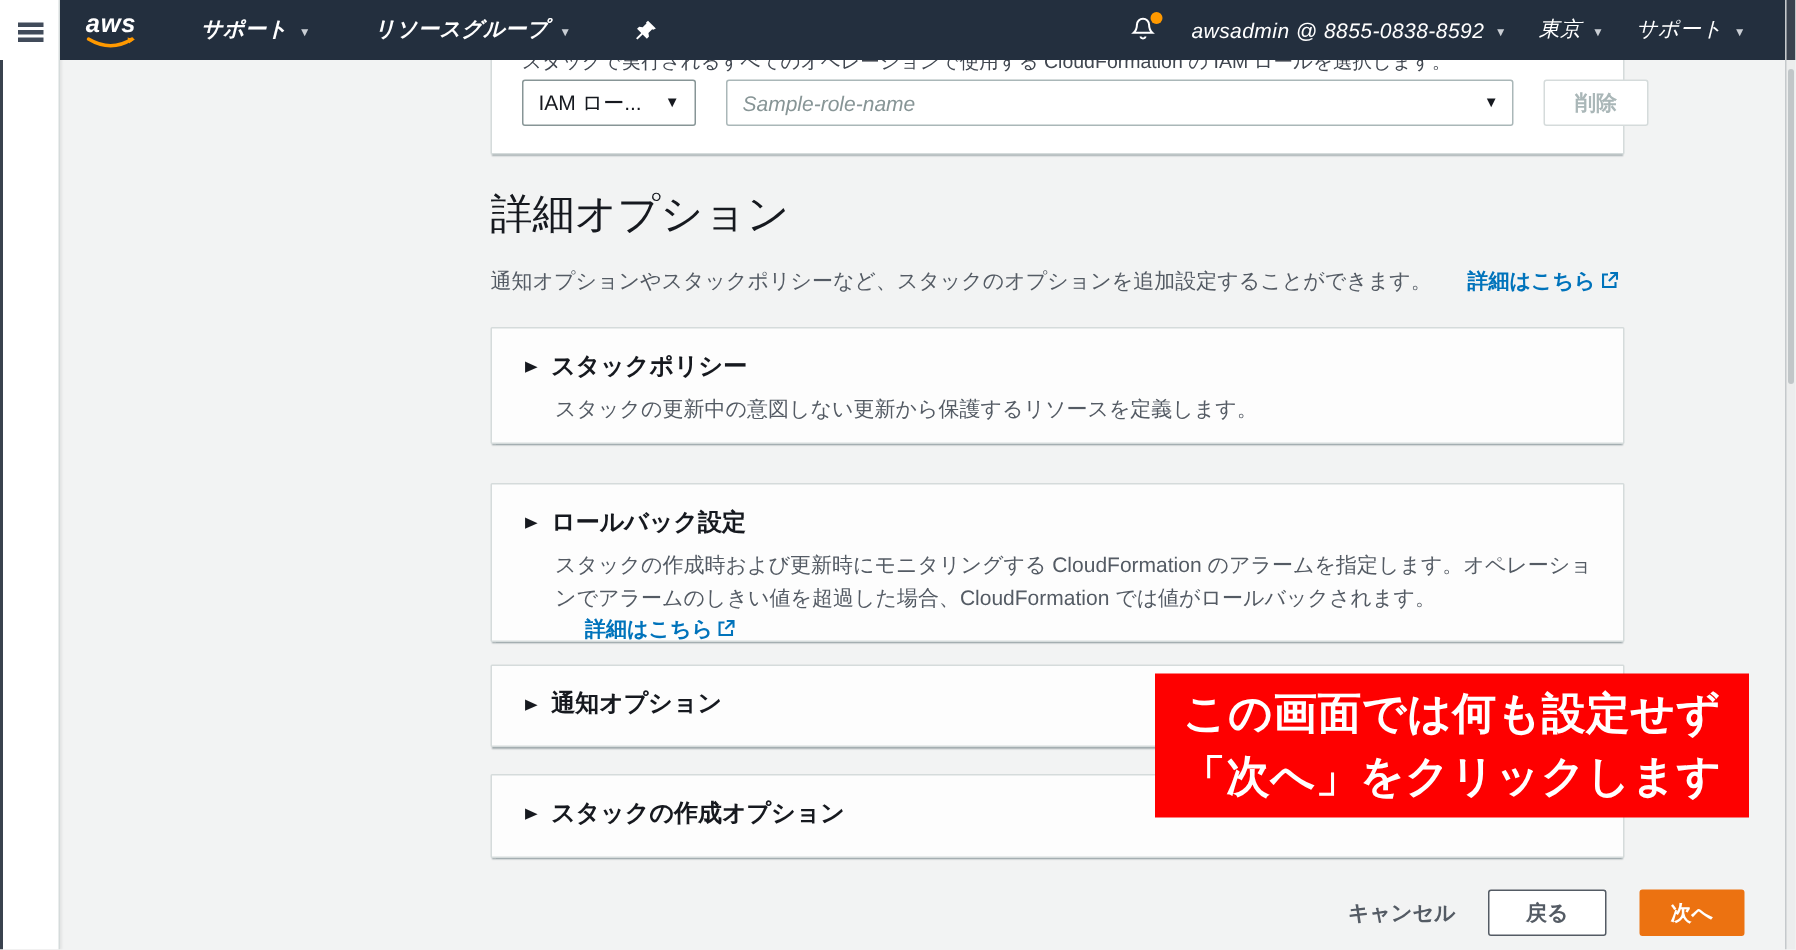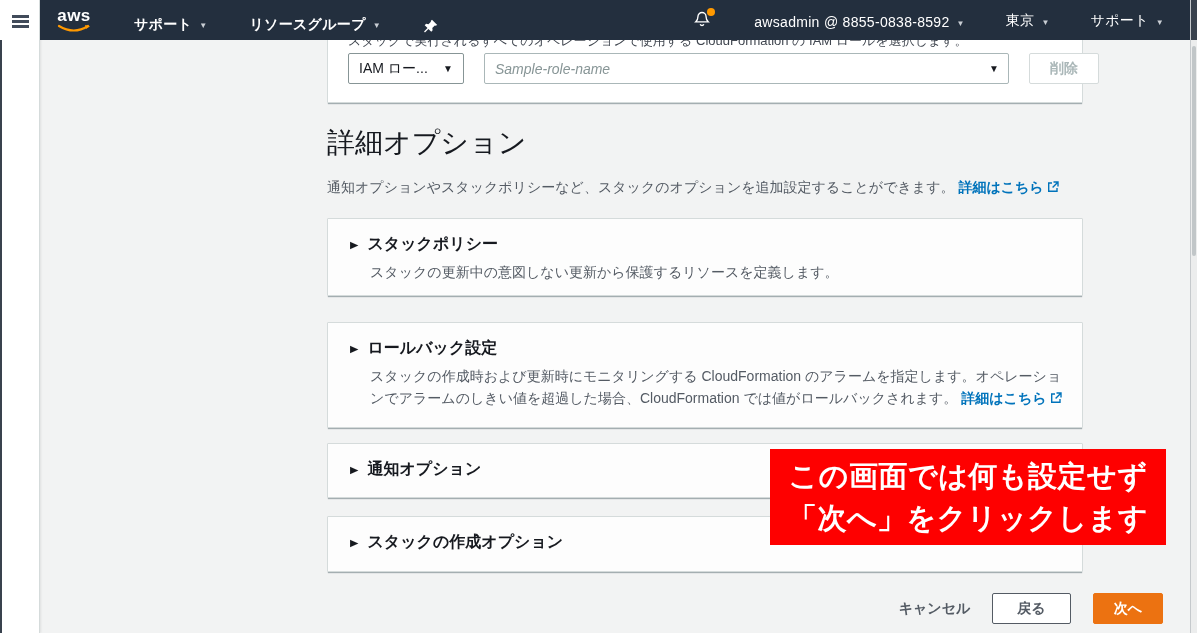--- a/index.html
+++ b/index.html
@@ -23,23 +23,23 @@
   .hamburger { position:absolute; left:12px; top:15px; width:17px; height:13px; cursor:pointer; }
   .hamburger span { display:block; height:2.5px; background:#414b5a; margin-bottom:2.6px; }
 
   
   .topnav {
     position:absolute; left:40px; top:0; right:7px; height:40px;
     background:#232f3e; color:#ffffff; z-index:10;
     display:flex; align-items:center; justify-content:space-between;
     padding:0 26px 0 16px; font-size:14px;
   }
-  .nav-group { display:flex; align-items:flex-end; }
+  .nav-group { display:flex; align-items:center;font-style:italic; }
   .nav-left  { gap:42px; }
-  .nav-right { gap:41px; }
+  .nav-right { gap:21px; }
   .nav-item { display:flex; align-items:center; gap:7px; cursor:pointer; font-weight:bold; letter-spacing:.3px; white-space:nowrap; }
   .nav-item.plain { font-weight:normal; }
   .caret { font-size:8px; color:#c9ced4; transform:translateY(1px); }
   .aws-logo { display:flex; flex-direction:column; align-items:center; cursor:pointer; line-height:1; }
   .aws-logo .word { font-weight:bold; font-size:17px; letter-spacing:.5px; }
   .bell-wrap { position:relative; width:20px; height:20px; cursor:pointer; }
   .bell-dot { position:absolute; right:-2px; top:-2px; width:8px; height:8px; border-radius:50%; background:#f90; }
   .pin-wrap { cursor:pointer; display:flex; align-items:center; }
 
   
@@ -75,21 +75,21 @@
   }
   .combo input::placeholder { color:#879596; font-style:italic; }
   .combo .caret2 { position:absolute; right:10px; top:10px; font-size:10px; color:#16191f; pointer-events:none; }
   .caret2 { font-size:10px; color:#16191f; }
   .btn { height:31px; border-radius:2px; font-size:14px; font-weight:bold; font-family:"Liberation Sans", sans-serif; cursor:pointer; }
   .btn-disabled { width:70px; background:#fff; border:1px solid #d5dbdb; color:#aab7b8; cursor:default; }
 
   
   .page-title { position:absolute; left:287px; top:84px; font-size:28px; font-weight:400; color:#16191f; }
   .page-desc { position:absolute; left:287px; top:139px; font-size:14px; color:#545b64; }
-  .link { color:#0073bb; text-decoration:none; cursor:pointer; font-weight:bold; white-space:nowrap; }
+  .link { color:#0073bb; text-decoration:none; cursor:pointer; font-weight:bold; white-space:nowrap;margin-left:20px; }
   .ext-ic { vertical-align:-1px; margin-left:3px; }
 
   
   .exp { padding:15px 20px 0 22px; }
   .exp-p1 { top:178px; height:78px; }
   .exp-p2 { top:282px; height:106px; }
   .exp-p3 { top:403px; height:55px; }
   .exp-p4 { top:476px; height:56px; }
   .exp-head { display:flex; align-items:center; gap:9px; cursor:pointer; }
   .tri { font-size:11px; color:#16191f; transform:scaleY(.9); }

